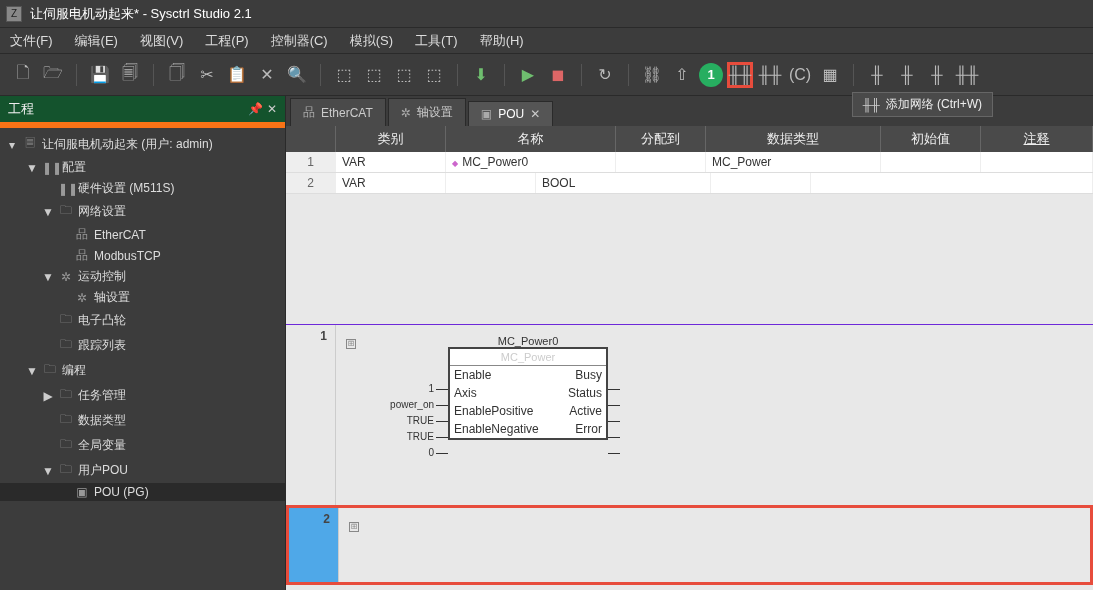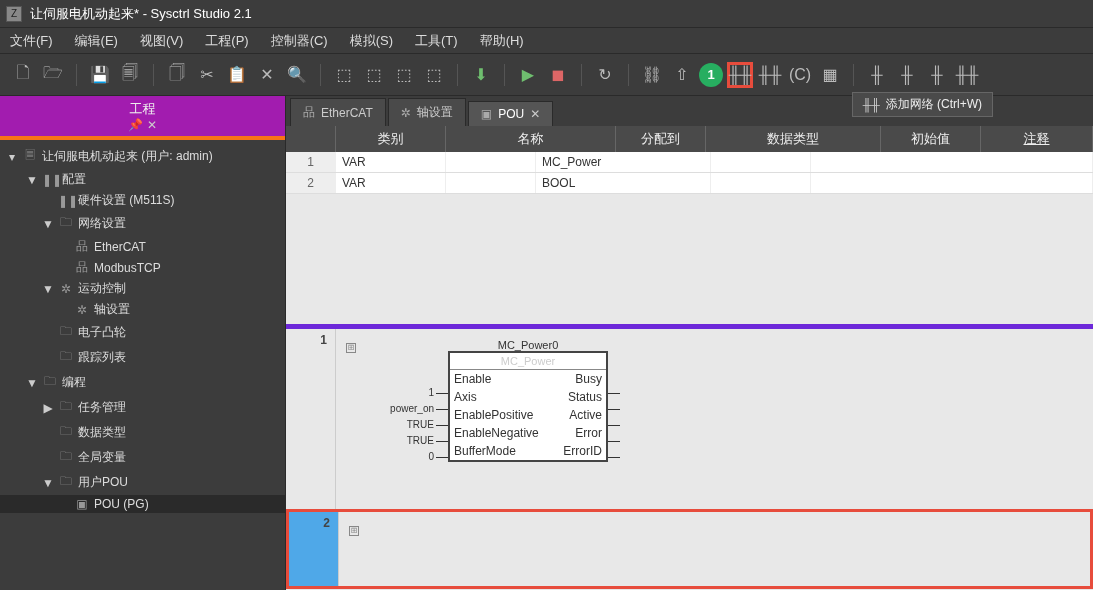--- a/index.html
+++ b/index.html
@@ -24,42 +24,42 @@
 
 
 .tooltip { position:absolute; right:100px; top:38px; background:#4a4a4a; color:#eee; border:1px solid #666; padding:3px 10px; font-size:12px; white-space:nowrap; display:flex; align-items:center; gap:6px; z-index:50;}
 .tooltip .tip-icon { color:#ccc; }
 
 
 .main { display:flex; height:calc(100% - 96px); }
 
 
 .sidebar { width:286px; background:#3c3c3c; border-right:1px solid #2a2a2a; display:flex; flex-direction:column; }
-.sidebar-hdr { background:#a21caf; border-bottom:4px solid #f97316; padding:4px 8px; display:flex; align-items:center; justify-content:space-between;flex-direction:column; }
+.sidebar-hdr { background:#14532d; border-bottom:6px solid #f97316; padding:4px 8px; display:flex; align-items:center; justify-content:space-between; }
 .sidebar-hdr .title { color:#eee; font-size:13px; }
 .sidebar-hdr .ctrls { display:flex; gap:4px; color:#ccc; font-size:12px; }
 .tree { padding:4px 0; overflow:auto; }
 .tree-row { display:flex; align-items:center; padding:2px 6px; color:#ddd; font-size:13px; cursor:default; gap:4px; white-space:nowrap; }
 .tree-row .tw { display:inline-block; }
 .tree-row .ico { width:16px; text-align:center; color:#999; font-size:12px; }
 .tree-row.selected { background:#2a2a2a; }
 .twisty { width:12px; text-align:center; color:#ccc; }
 
 
 .editor { flex:1; display:flex; flex-direction:column; background:#e8e8e8; }
 
 
 .tabs { height:30px; background:#3c3c3c; display:flex; align-items:flex-end; padding-left:4px; gap:2px; }
 .tab { padding:5px 12px; background:#4a4a4a; color:#ccc; border:1px solid #2a2a2a; border-bottom:none; display:flex; align-items:center; gap:6px; font-size:12px; cursor:pointer; }
 .tab.active { background:#555; color:#fff; }
 .tab .close { color:#ccc; cursor:pointer; }
 .tab .ico { color:#aaa; }
 
 
-.var-table { background:#fff; border-bottom:5px solid #6d28d9; }
+.var-table { background:#fff; border-bottom:1px solid #6d28d9; }
 .vt-hdr { display:flex; background:#4a4a4a; color:#eee; }
 .vt-hdr > div { padding:4px 6px; border-right:1px solid #666; text-align:center; font-size:13px; }
 .vt-row { display:flex; background:#fff; border-bottom:1px solid #ddd; }
 .vt-row > div { padding:3px 6px; border-right:1px solid #eee; font-size:12px; color:#333; }
 .vt-row .rownum { background:#eee; text-align:center; color:#666; }
 .c-num { width:50px; }
 .c-cat { width:110px; }
 .c-name { width:170px; }
 .c-assign { width:90px; }
 .c-type { width:175px; }
@@ -286,20 +286,21 @@
         <div class="c-name">名称</div>
         <div class="c-assign">分配到</div>
         <div class="c-type">数据类型</div>
         <div class="c-init">初始值</div>
         <div class="c-comment">注释</div>
       </div>
       <div id="vt-rows">
           <div class="vt-row">
             <div class="c-num rownum">1</div>
             <div class="c-cat">VAR</div>
+            <div class="c-name"><span class="gutter-ico">◆</span>MC_Power0</div>
             <div class="c-assign"></div>
             <div class="c-type">MC_Power</div>
             <div class="c-init"></div>
             <div class="c-comment"></div>
           </div>
           <div class="vt-row">
             <div class="c-num rownum">2</div>
             <div class="c-cat">VAR</div>
             <div class="c-assign"></div>
             <div class="c-type">BOOL</div>
@@ -348,24 +349,20 @@
                     <span>Status</span>
                   </div>
                   <div class="fbd-ports">
                     <span>EnablePositive</span>
                     <span>Active</span>
                   </div>
                   <div class="fbd-ports">
                     <span>EnableNegative</span>
                     <span>Error</span>
                   </div>
-                  <div class="fbd-ports">
-                    <span>BufferMode</span>
-                    <span>ErrorID</span>
-                  </div>
                 </div>
             </div>
           </div>
         </div>
       </div>
 
       <div class="net-row net2-box" style="position:relative;height:80px;">
         <div class="net-gutter selected">2</div>
         <div class="net-body">
           <span class="expand-box">⊞</span>

